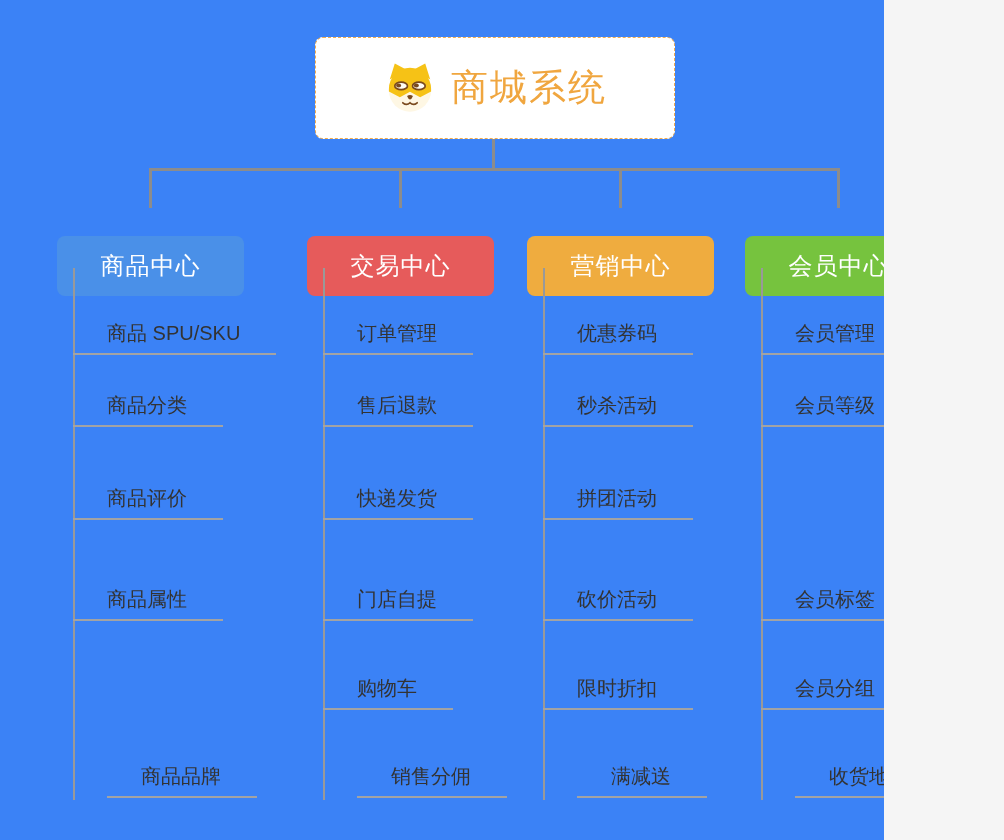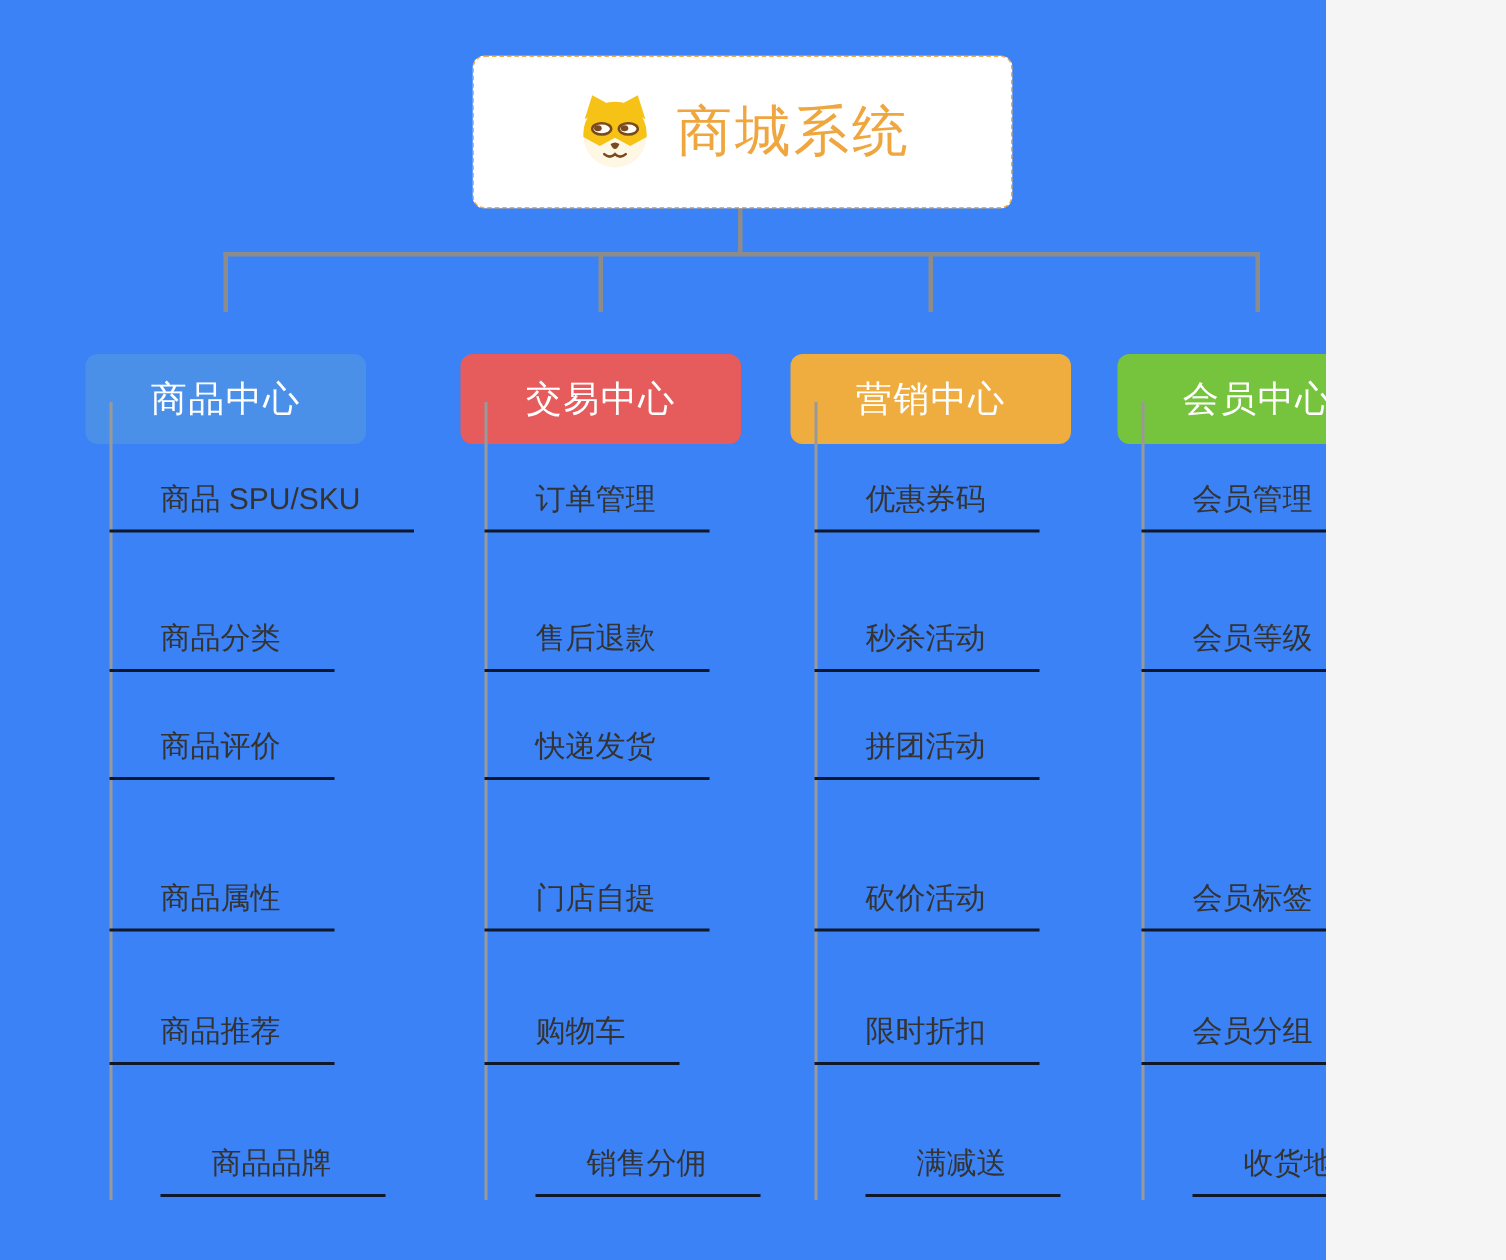--- a/index.html
+++ b/index.html
@@ -77,25 +77,25 @@
   }
 
   .leaf {
     position: absolute;
     left: 16px;
     white-space: nowrap;
     font-size: 20px;
     line-height: 28px;
     color: #333333;
     padding: 0 36px 6px 34px;
-    border-bottom: 2px solid #0f172a;
+    border-bottom: 2px solid #a3a3a3;
     width: max-content;
   }
   .leaf-0 { top: 111px; }
-  .leaf-1 { top: 204px; }
+  .leaf-1 { top: 183px; }
   .leaf-2 { top: 276px; }
   .leaf-3 { top: 377px; }
   .leaf-4 { top: 466px; }
   .leaf-5 { top: 554px; margin-left: 34px; }
 </style>
 </head>
 <body>
 
 <div class="canvas">
 
@@ -126,21 +126,20 @@
 
   <div class="branch branch-0">
     <div class="branch-box" style="background-color: rgb(74, 144, 232);">
       <span>商品中心</span>
     </div>
     <div class="trunk"></div>
     <div class="leaf leaf-0">商品 SPU/SKU</div>
     <div class="leaf leaf-1">商品分类</div>
     <div class="leaf leaf-2">商品评价</div>
     <div class="leaf leaf-3">商品属性</div>
-    <div class="leaf leaf-4">商品推荐</div>
     <div class="leaf leaf-5">商品品牌</div>
   </div>
 
   <div class="branch branch-2">
     <div class="branch-box" style="background-color: rgb(239, 172, 63);">
       <span>营销中心</span>
     </div>
     <div class="trunk"></div>
     <div class="leaf leaf-0">优惠券码</div>
     <div class="leaf leaf-1">秒杀活动</div>

